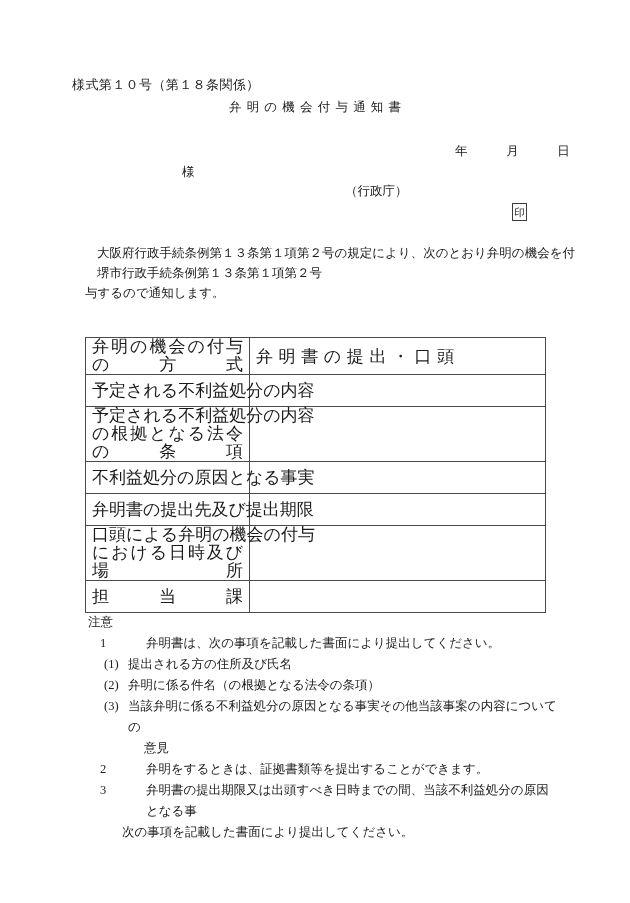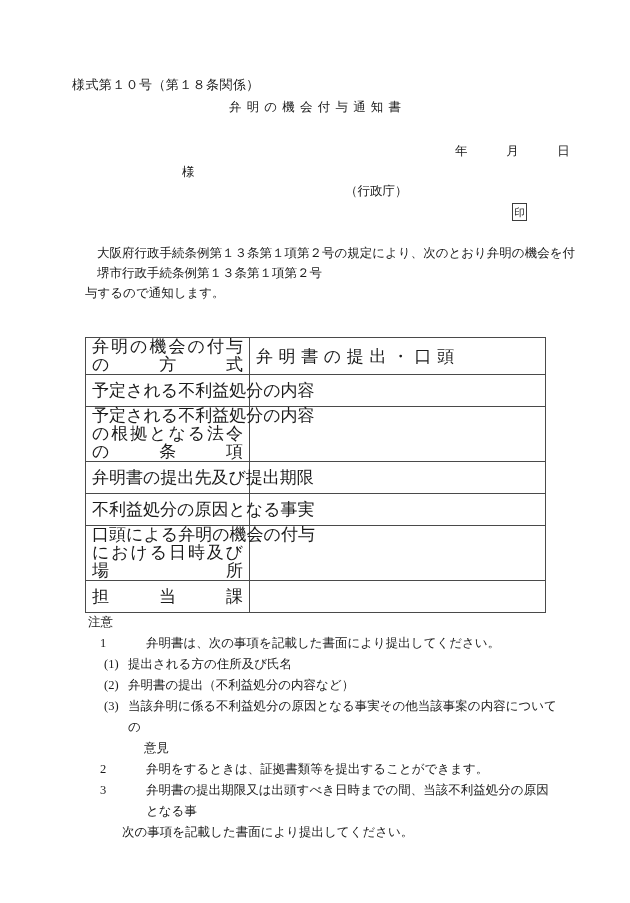--- a/index.html
+++ b/index.html
@@ -253,30 +253,30 @@
           <span class="lbl">予定される不利益処分の内容</span>
           <span class="lbl sp-j">の根拠となる法令の条項</span>
         </td>
         <td class="value">
           <span></span>
         </td>
       </tr>
 
       <tr class="row-h2">
         <td class="label">
+          <span class="lbl">不利益処分の原因となる事実</span>
+        </td>
+        <td class="value">
+          <span></span>
+        </td>
+      </tr>
+
+      <tr class="row-h2">
+        <td class="label">
           <span class="lbl">弁明書の提出先及び提出期限</span>
-        </td>
-        <td class="value">
-          <span></span>
-        </td>
-      </tr>
-
-      <tr class="row-h2">
-        <td class="label">
-          <span class="lbl">不利益処分の原因となる事実</span>
         </td>
         <td class="value">
           <span></span>
         </td>
       </tr>
 
       <tr class="row-h-tall">
         <td class="label">
           <span class="lbl">口頭による弁明の機会の付与</span>
           <span class="lbl sp-j">における日時及び場所</span>
@@ -305,21 +305,21 @@
       <div class="note-text">弁明書は、次の事項を記載した書面により提出してください。</div>
     </div>
 
     <div class="sub-item">
       <div class="sub-num">(1)</div>
       <div class="sub-text">提出される方の住所及び氏名</div>
     </div>
 
     <div class="sub-item">
       <div class="sub-num">(2)</div>
-      <div class="sub-text">弁明書の提出（不利益処分の内容など）</div>
+      <div class="sub-text">弁明に係る件名（の根拠となる法令の条項）</div>
     </div>
 
     <div class="sub-item">
       <div class="sub-num">(3)</div>
       <div class="sub-text">当該弁明に係る不利益処分の原因となる事実その他当該事案の内容についての</div>
     </div>
     <div class="cont-text">意見</div>
 
     <div class="note-item">
       <div class="note-num">2</div>

